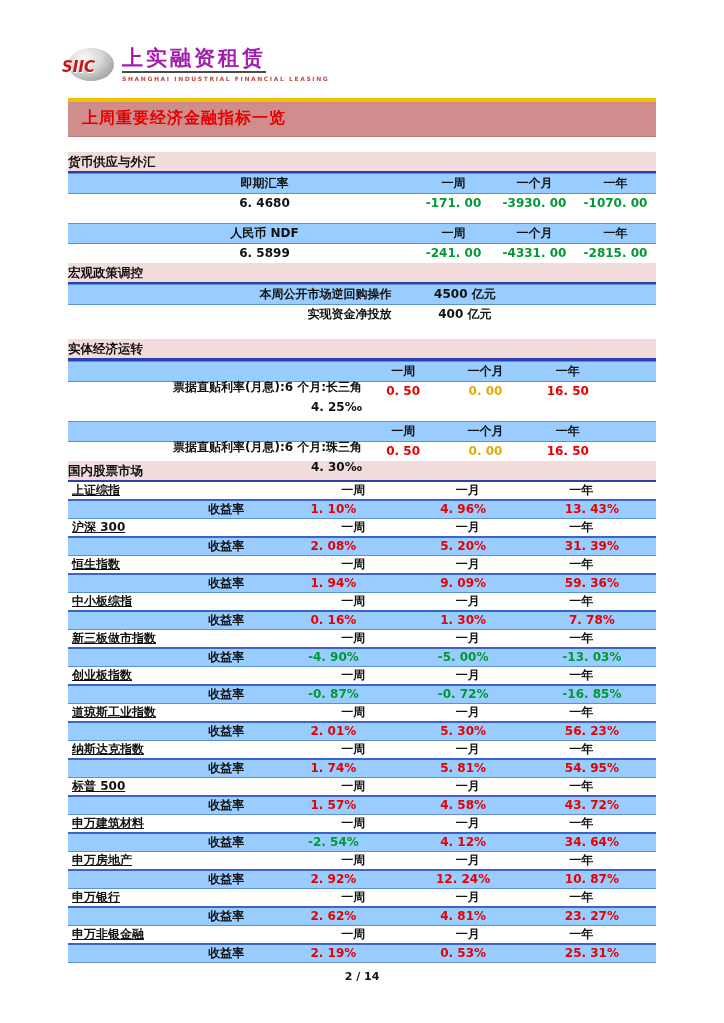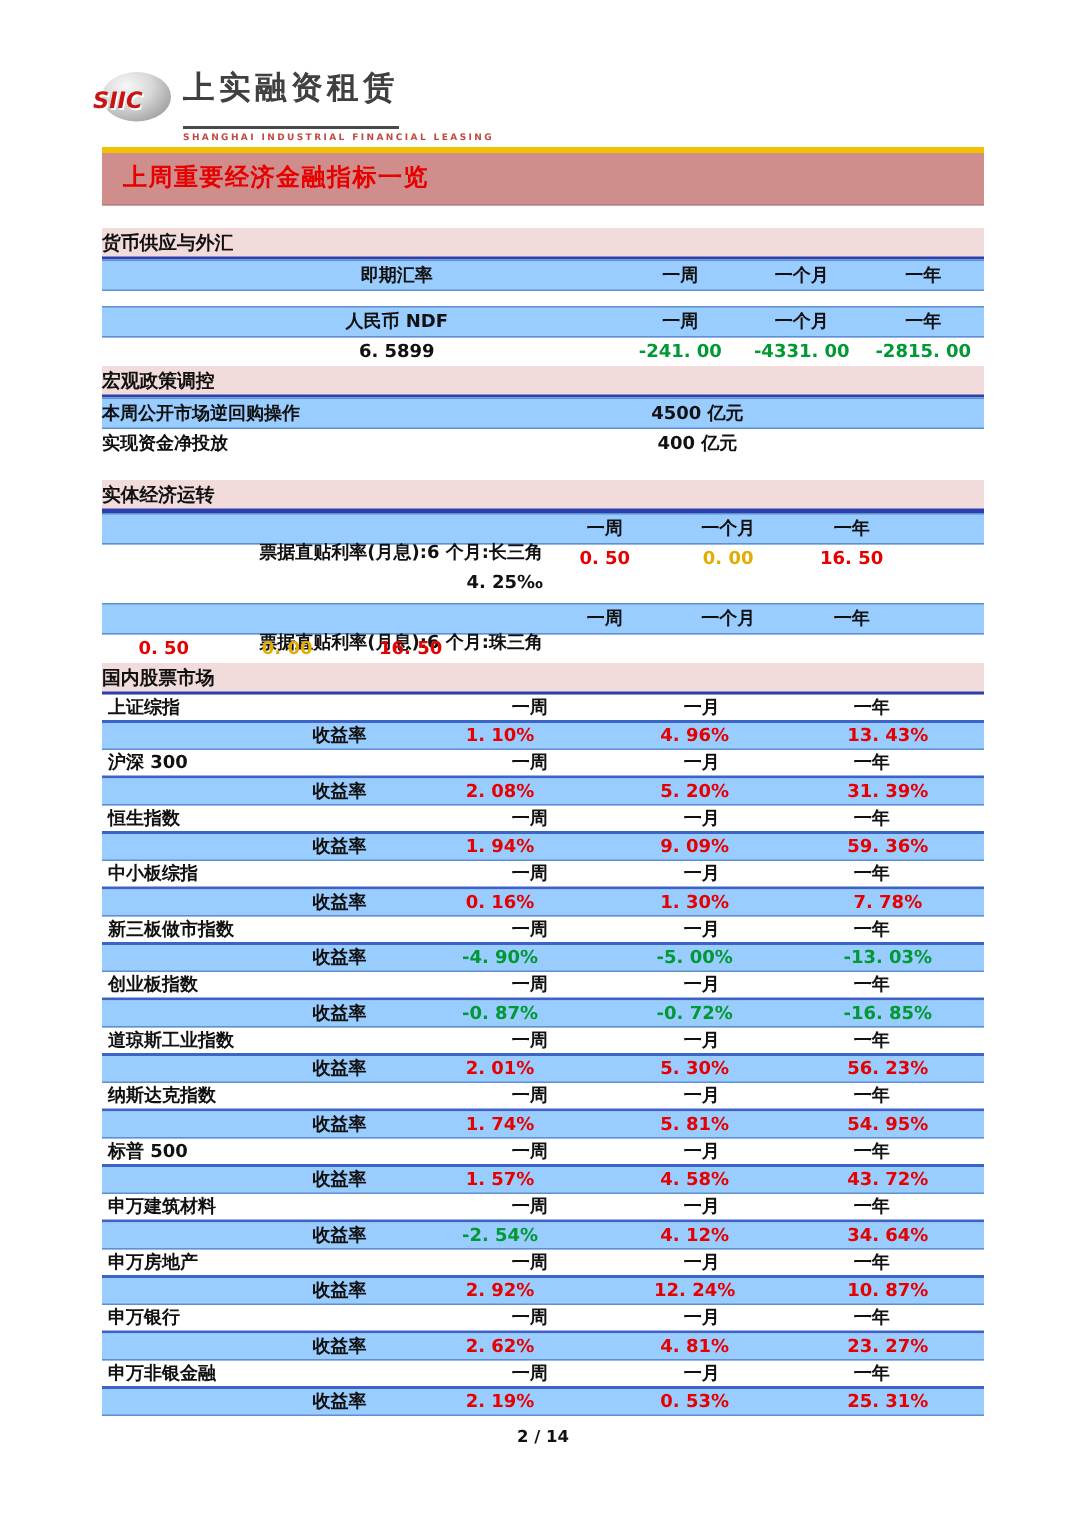--- a/index.html
+++ b/index.html
@@ -11,45 +11,45 @@
   .content{width:588px;margin-left:68px;}
 
   
   .logo-row{padding-top:42px;display:flex;align-items:flex-start;height:50px;}
   .globe{width:46px;height:33px;border-radius:50%;
     background:radial-gradient(ellipse at 35% 28%,#f7f7f7 0%,#d9d9d9 40%,#a8a8a8 75%,#8d8d8d 100%);
     position:relative;margin-top:6px;flex:0 0 auto;}
   .globe .siic{position:absolute;left:-6px;top:10px;color:#c81414;font-style:italic;
     font-weight:bold;font-size:15px;letter-spacing:0px;text-shadow:1px 1px 0 #fff;}
   .logo-text{margin-left:8px;margin-top:4px;}
-  .logo-cn{font-size:21px;line-height:24px;color:#404040;font-weight:bold;letter-spacing:3px;
-    border-bottom:2px solid #4a4a4a;padding-bottom:14px;display:inline-block;}
+  .logo-cn{font-size:21px;line-height:24px;color:#a21caf;font-weight:bold;letter-spacing:3px;
+    border-bottom:2px solid #4a4a4a;padding-bottom:1px;display:inline-block;}
   .logo-en{font-size:6px;color:#c34a42;letter-spacing:1.6px;margin-top:2px;font-weight:bold;}
 
   
   .title-bar{margin-top:6px;border-top:4px solid var(--gold);
     background:var(--titlebg);border-bottom:1px solid #b97c7c;
     color:var(--red);font-weight:bold;font-size:16px;padding:6px 0 7px 14px;letter-spacing:1px;}
 
   
   .gap10{height:10px;} .gap15{height:15px;} .gap20{height:20px;}
   .section-header{background:var(--sectionbg);font-weight:bold;
     font-size:12.5px;height:19px;line-height:19px;border-bottom:2px solid var(--bordernavy);}
   .section-header.thick{border-bottom-width:3px;}
   .row{display:flex;height:19px;line-height:19px;font-size:12px;font-weight:bold;}
   .row.blue{background:var(--rowblue);border-top:1px solid #5f8fd0;border-bottom:1px solid #5f8fd0;}
   .row.teal{background:var(--rowteal);}
 
   
   .a1{width:55%;text-align:center;padding-left:48px;} .a2,.a3,.a4{width:15%;text-align:center;}
-  .m1{width:55%;text-align:left;} .m2{width:25%;text-align:center;}
+  .m1{width:55%;text-align:right;} .m2{width:25%;text-align:center;}
   .e1{width:50%;text-align:right;margin-top:16px;} .e2,.e3,.e4{width:14%;text-align:center;}
   .s1{width:40%;} .s2{width:17%;text-align:center;} .s3{width:22%;text-align:center;}
   .s4{width:21%;text-align:center;box-sizing:border-box;padding-right:26px;}
-  .s1.name{text-align:left;padding-left:4px;box-sizing:border-box;}
+  .s1.name{text-align:left;padding-left:4px;box-sizing:border-box;text-decoration:underline;}
   .s1.ylabel{text-align:right;padding-right:10px;box-sizing:border-box;}
 
   
   .stockrow{height:17px;line-height:17px;border-bottom:2px solid var(--borderblue);}
   .stockrow.blue{background:var(--rowblue);border-top:none;gap:40px;}
 
   
   [data-c="red"]{color:var(--red);}
   [data-c="green"]{color:var(--green);}
   [data-c="yellow"]{color:var(--yellow);text-align:center;}
@@ -78,20 +78,26 @@
   <div class="gap15"></div>
 
   <div class="section-header">货币供应与外汇</div>
 
   <div class="row blue">
     <div class="a1">即期汇率</div>
     <div class="a2">一周</div>
     <div class="a3">一个月</div>
     <div class="a4">一年</div>
   </div>
+  <div class="row">
+    <div class="a1">6. 4680</div>
+    <div class="a2" data-c="green">-171. 00</div>
+    <div class="a3" data-c="green">-3930. 00</div>
+    <div class="a4" data-c="green">-1070. 00</div>
+  </div>
 
   <div class="gap10"></div>
 
   <div class="row blue">
     <div class="a1">人民币 NDF</div>
     <div class="a2">一周</div>
     <div class="a3">一个月</div>
     <div class="a4">一年</div>
   </div>
   <div class="row">
@@ -130,20 +136,21 @@
 
   <div class="gap20"></div>
 
   <div class="row blue">
     <div class="e1">票据直贴利率(月息):6 个月:珠三角</div>
     <div class="e2">一周</div>
     <div class="e3">一个月</div>
     <div class="e4">一年</div>
   </div>
   <div class="row">
+    <div class="e1">4. 30‰</div>
     <div class="e2" data-c="red">0. 50</div>
     <div class="e3" data-c="yellow">0. 00</div>
     <div class="e4" data-c="red">16. 50</div>
   </div>
 
   <div class="section-header">国内股票市场</div>
 
   <div class="row stockrow">
     <div class="s1 name">上证综指</div>
     <div class="s2">一周</div>

